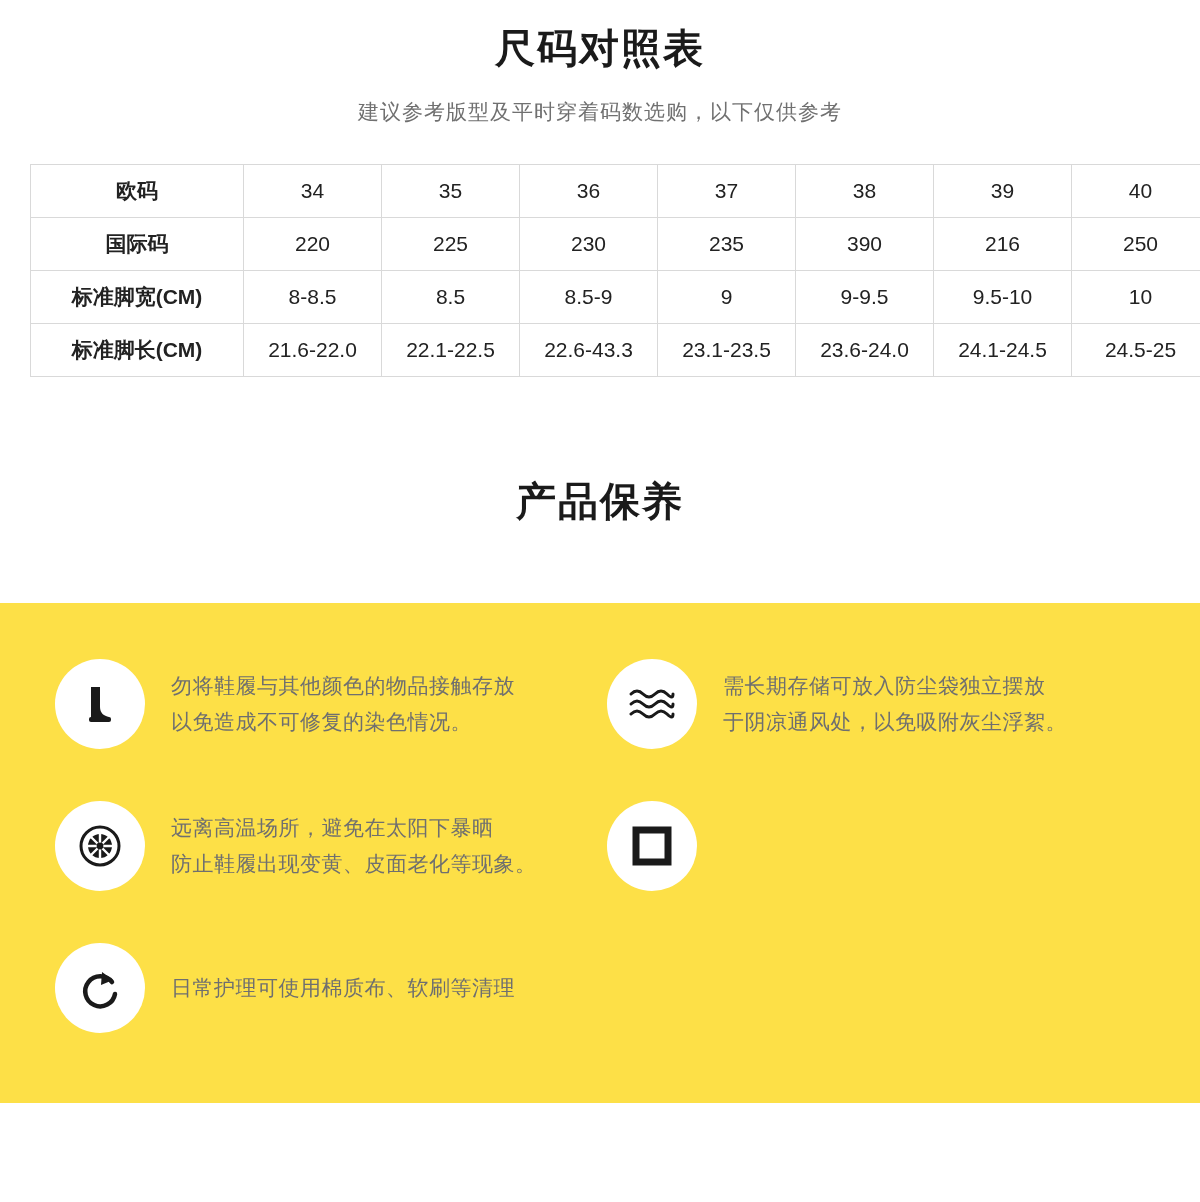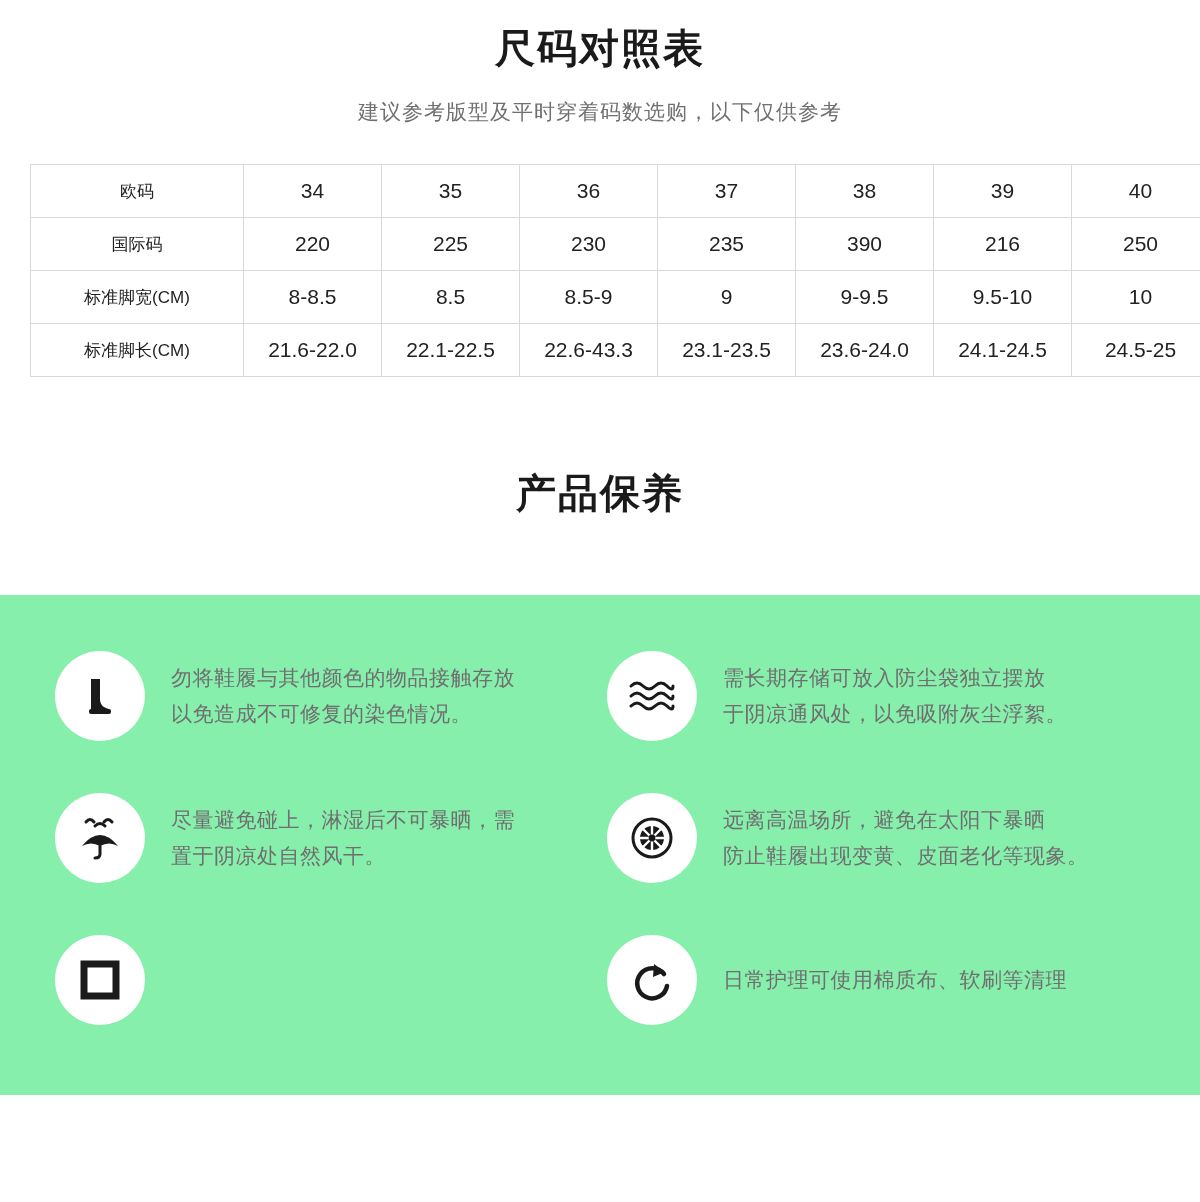--- a/index.html
+++ b/index.html
@@ -53,41 +53,42 @@
     font-size: 21px;
     font-weight: normal;
     color: #222;
     height: 52px;
     padding: 0 2px;
     white-space: nowrap;
   }
   table.size-table td.label-col,
   table.size-table th.label-col {
     width: 208px;
-    font-size: 17px;
+    font-size: 21px;
+    font-weight: bold;
   }
   table.size-table td.val {
     width: 133px;
   }
 
   
   .care-title {
     text-align: center;
     font-size: 40px;
     font-weight: bold;
     letter-spacing: 2px;
     color: #1a1a1a;
-    margin: 4px;
+    margin: 12px;
     padding-top: 88px;
     line-height: 1.2;
   }
 
   .care-panel {
     margin-top: 78px;
-    background: #86efac;
+    background: #fde047;
     padding: 56px 0 70px 0;
     width: 100%;
     box-sizing: border-box;
   }
   .care-grid {
     width: 1090px;
     margin: 0 auto;
     display: grid;
     grid-template-columns: 1fr 1fr;
     row-gap: 52px;
@@ -200,35 +201,20 @@
             <path d="M4 18 q6 -6 12 0 t12 0 t12 0 t6 0" stroke="#1a1a1a" stroke-width="3" fill="none" stroke-linecap="round"></path>
             <path d="M4 28 q6 -6 12 0 t12 0 t12 0 t6 0" stroke="#1a1a1a" stroke-width="3" fill="none" stroke-linecap="round"></path>
           </svg>
         </div>
         <div class="care-text">
           <div>需长期存储可放入防尘袋独立摆放</div>
           <div>于阴凉通风处，以免吸附灰尘浮絮。</div>
         </div>
       </div>
 
-      <div class="care-item">
-        <div class="care-icon">
-          <svg width="48" height="48" viewBox="0 0 48 48">
-            <path d="M10 8 q4 -5 8 0" stroke="#1a1a1a" stroke-width="3" fill="none" stroke-linecap="round"></path>
-            <path d="M28 8 q4 -5 8 0" stroke="#1a1a1a" stroke-width="3" fill="none" stroke-linecap="round"></path>
-            <path d="M19 12 q5 -5 10 0" stroke="#1a1a1a" stroke-width="3" fill="none" stroke-linecap="round"></path>
-            <path d="M6 32 q18 -22 36 0 q-9 -5 -18 0 q-9 -5 -18 0 z" fill="#1a1a1a"></path>
-            <path d="M24 32 v8 q0 4 -5 4" stroke="#1a1a1a" stroke-width="3" fill="none" stroke-linecap="round"></path>
-          </svg>
-        </div>
-        <div class="care-text">
-          <div>尽量避免碰上，淋湿后不可暴晒，需</div>
-          <div>置于阴凉处自然风干。</div>
-        </div>
-      </div>
 
       <div class="care-item">
         <div class="care-icon">
           <svg width="52" height="52" viewBox="0 0 52 52">
             <circle cx="26" cy="26" r="19" fill="none" stroke="#1a1a1a" stroke-width="3"></circle>
             <circle cx="26" cy="26" r="12" fill="#1a1a1a"></circle>
             <g stroke="#ffffff" stroke-width="2.4" stroke-linecap="round">
               <line x1="26" y1="14" x2="26" y2="38"></line>
               <line x1="14" y1="26" x2="38" y2="26"></line>
               <line x1="17.5" y1="17.5" x2="34.5" y2="34.5"></line>

